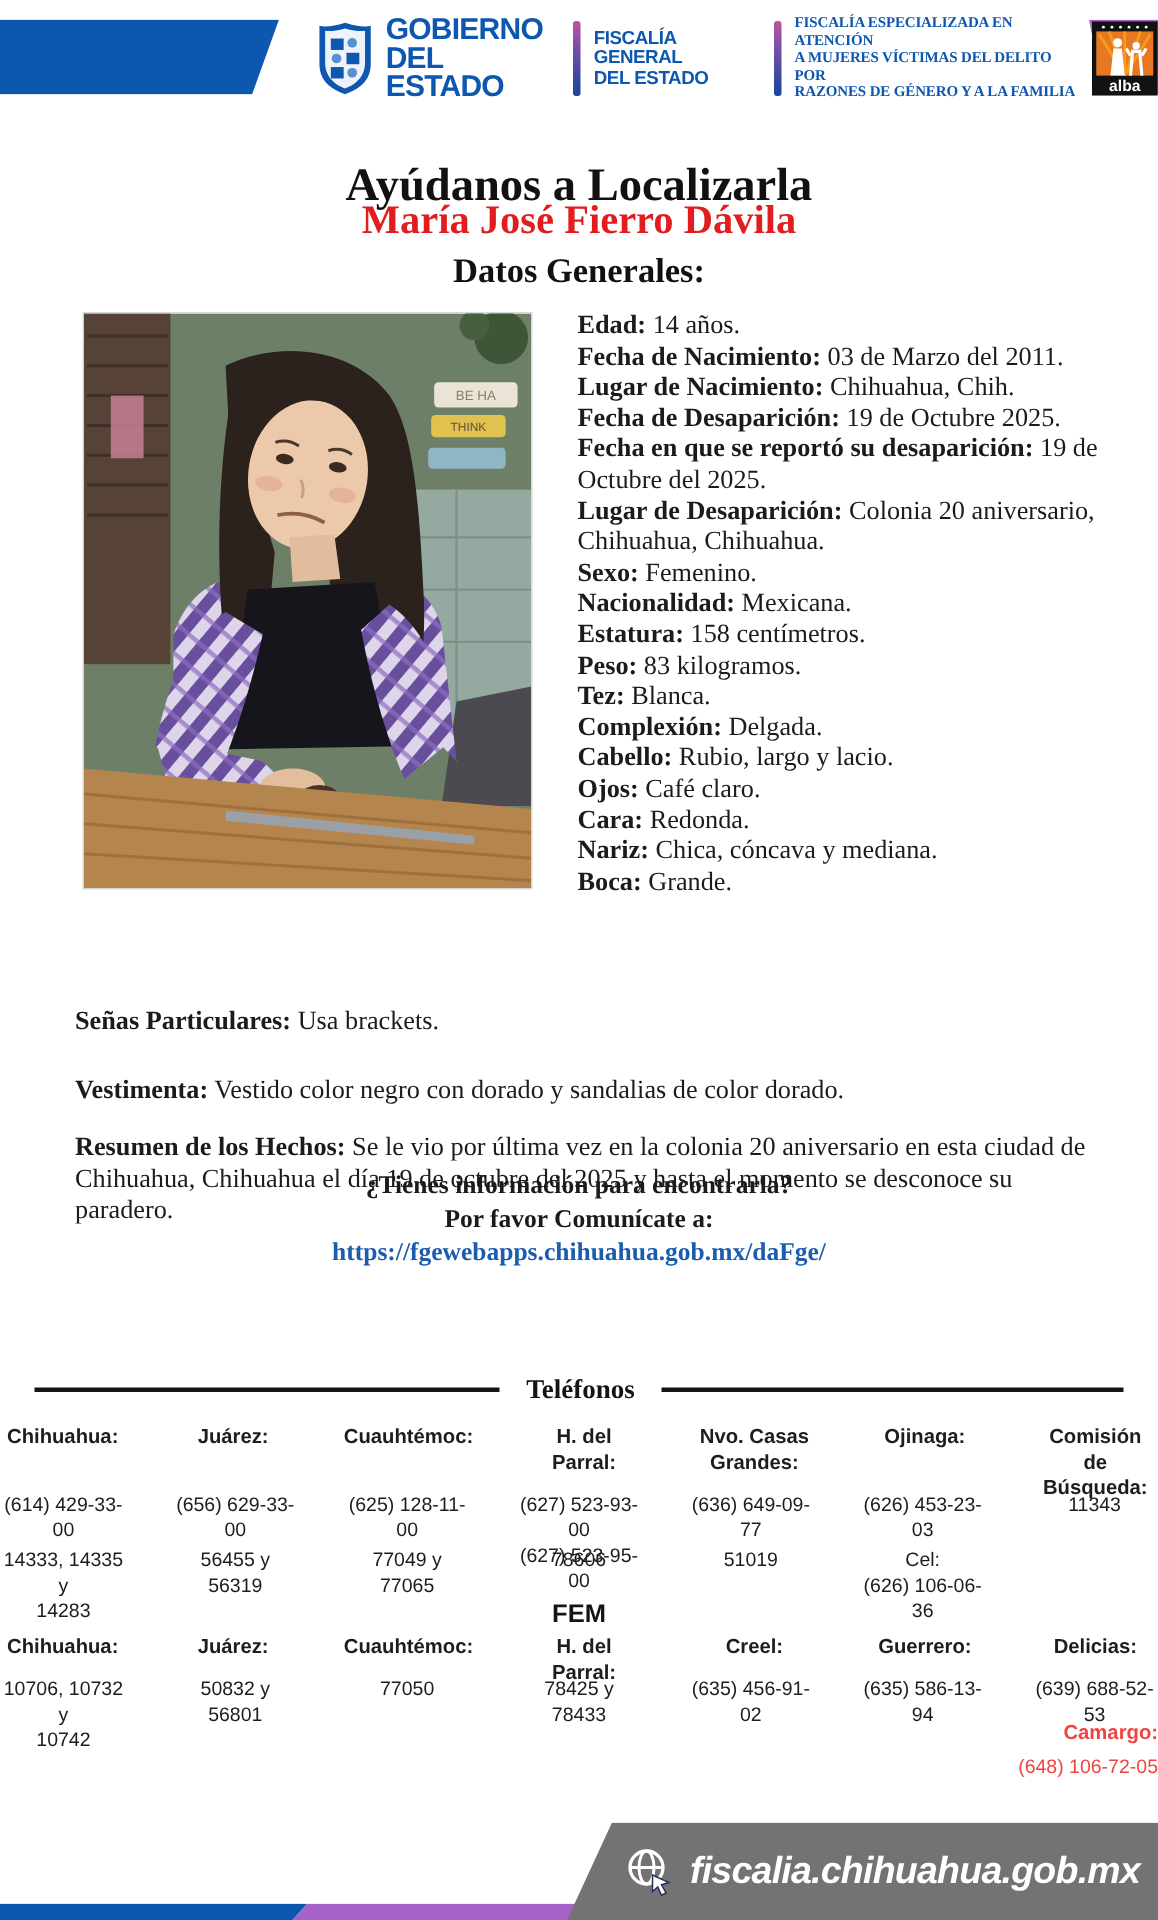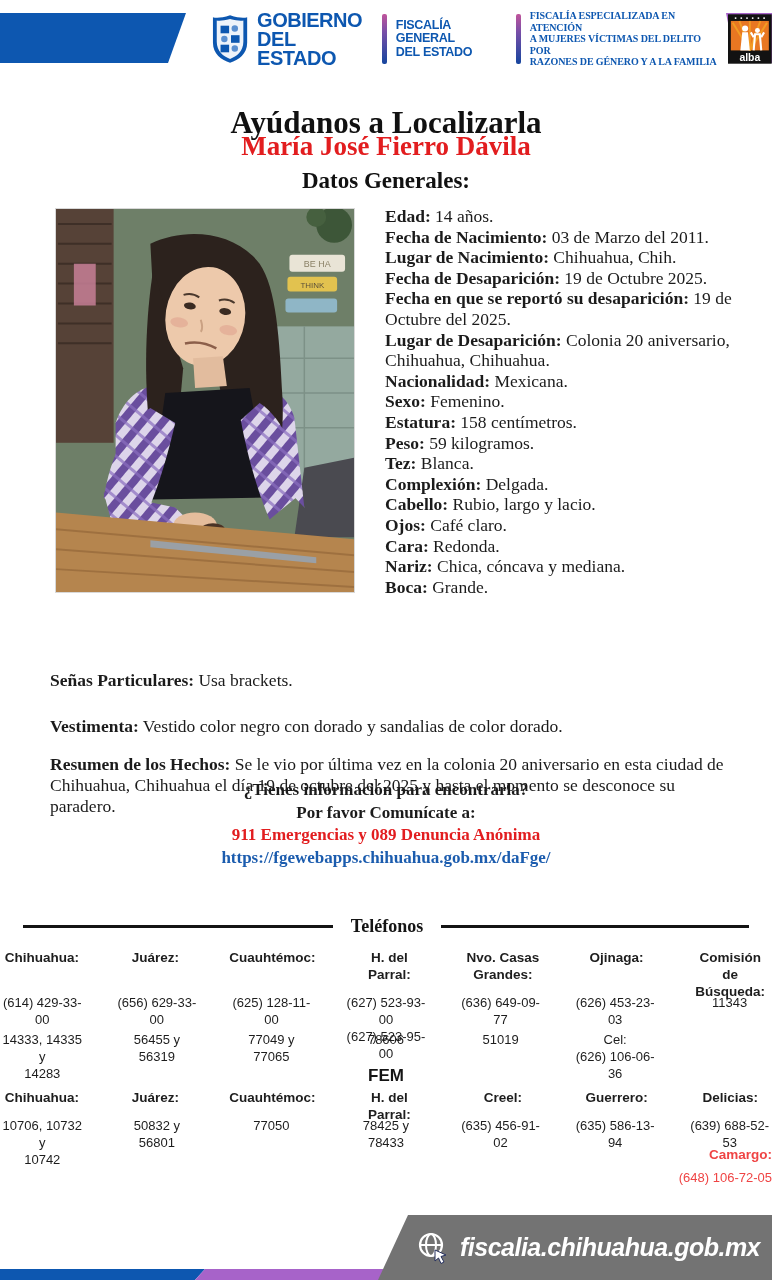--- a/index.html
+++ b/index.html
@@ -190,24 +190,24 @@
     <path d="M95 333 L262 350 L262 356 L95 340 Z" fill="#9aa0a6"></path>
   </svg>
 
   <div class="datos-list" id="datos-list">
       <div><b>Edad:</b><span> 14 años.</span></div>
       <div><b>Fecha de Nacimiento:</b><span> 03 de Marzo del 2011.</span></div>
       <div><b>Lugar de Nacimiento:</b><span> Chihuahua, Chih.</span></div>
       <div><b>Fecha de Desaparición:</b><span> 19 de Octubre 2025.</span></div>
       <div><b>Fecha en que se reportó su desaparición:</b><span> 19 de Octubre del 2025.</span></div>
       <div><b>Lugar de Desaparición:</b><span> Colonia 20 aniversario, Chihuahua, Chihuahua.</span></div>
+      <div><b>Sexo:</b><span> Femenino.</span></div>
       <div><b>Nacionalidad:</b><span> Mexicana.</span></div>
-      <div><b>Sexo:</b><span> Femenino.</span></div>
       <div><b>Estatura:</b><span> 158 centímetros.</span></div>
-      <div><b>Peso:</b><span> 59 kilogramos.</span></div>
+      <div><b>Peso:</b><span> 83 kilogramos.</span></div>
       <div><b>Tez:</b><span> Blanca.</span></div>
       <div><b>Complexión:</b><span> Delgada.</span></div>
       <div><b>Cabello:</b><span> Rubio, largo y lacio.</span></div>
       <div><b>Ojos:</b><span> Café claro.</span></div>
       <div><b>Cara:</b><span> Redonda.</span></div>
       <div><b>Nariz:</b><span> Chica, cóncava y mediana.</span></div>
       <div><b>Boca:</b><span> Grande.</span></div>
     </div>
 
   <div class="sec" id="senas">
@@ -216,21 +216,20 @@
   <div class="sec" id="vestimenta">
     <b>Vestimenta:</b><span> Vestido color negro con dorado y sandalias de color dorado.</span>
   </div>
   <div class="sec" id="resumen">
     <b>Resumen de los Hechos:</b><span> Se le vio por última vez en la colonia 20 aniversario en esta ciudad de Chihuahua, Chihuahua el día 19 de octubre del 2025 y hasta el momento se desconoce su paradero.</span>
   </div>
 
   <div class="contact">
     <div>¿Tienes información para encontrarla?</div>
     <div>Por favor Comunícate a:</div>
-    <div class="red">911 Emergencias y 089 Denuncia Anónima</div>
     <div class="blue">https://fgewebapps.chihuahua.gob.mx/daFge/</div>
   </div>
 
   <div class="tel-divider">
     <div class="line l1"></div>
     <div class="tel-title">Teléfonos</div>
     <div class="line l2"></div>
   </div>
 
   <div class="phone-grid" id="tel-head">

